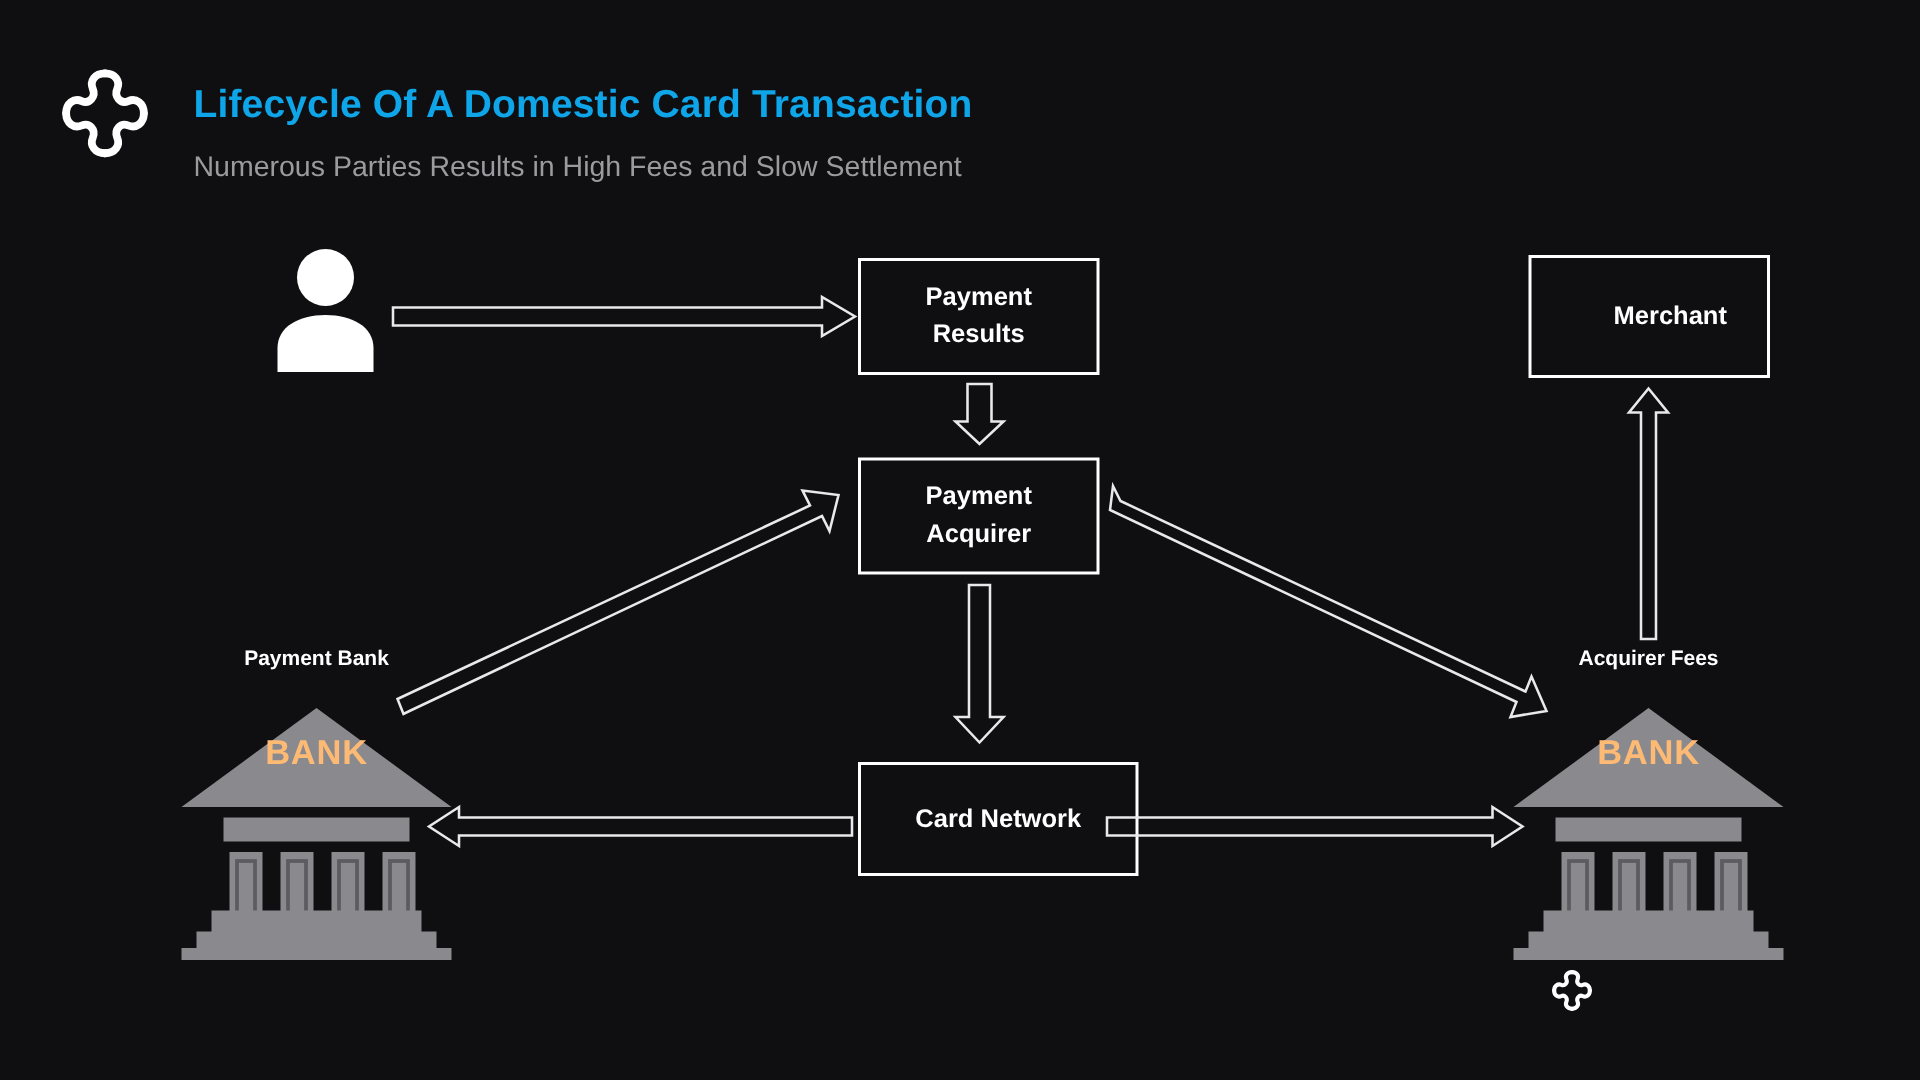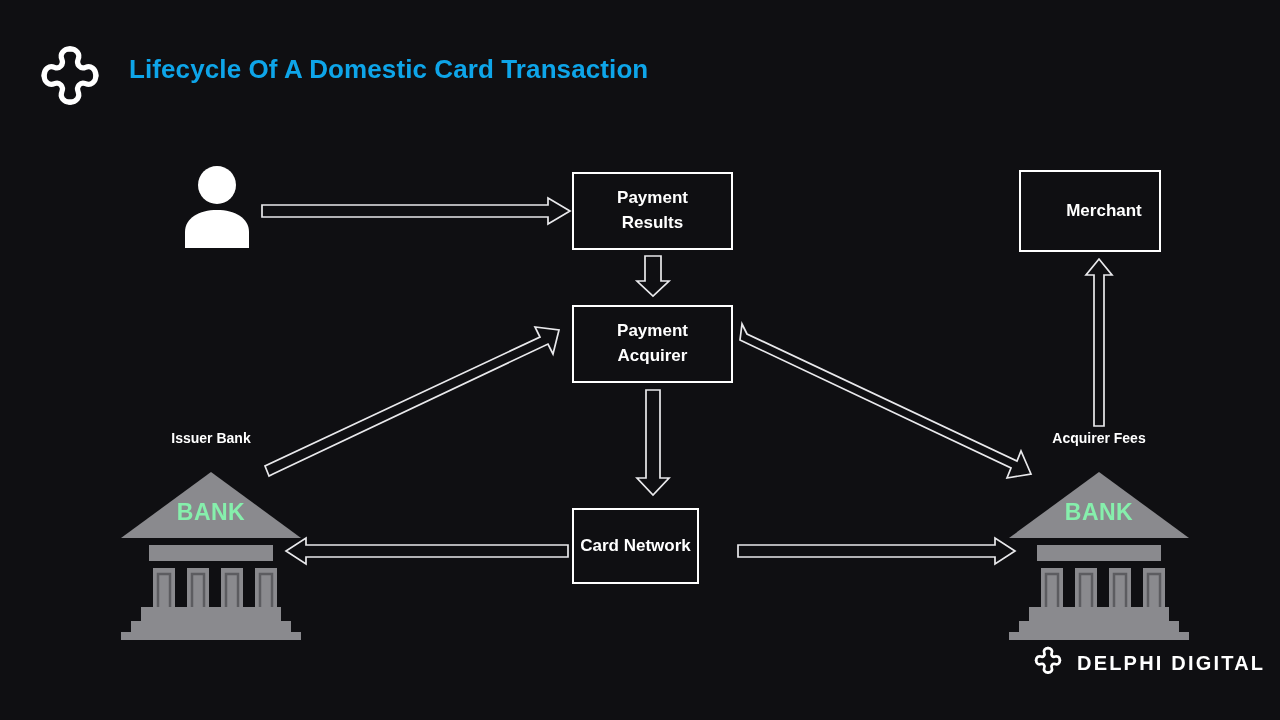--- a/index.html
+++ b/index.html
@@ -60,22 +60,22 @@
     font-weight: bold;
     display: flex;
     align-items: center;
     justify-content: center;
     text-align: center;
     line-height: 1.45;
   }
 
   #box-gateway   { left: 572px; top: 172px; width: 161px; height: 78px; }
   #box-processor { left: 572px; top: 305px; width: 161px; height: 78px; }
-  #box-network   { left: 572px; top: 508px; width: 127px; height: 76px; }
-  #box-merchant  { left: 1019px; top: 170px; width: 142px; height: 82px; padding-left: 28px; }
+  #box-network   { left: 572px; top: 508px; width: 187px; height: 76px; }
+  #box-merchant  { left: 1019px; top: 170px; width: 161px; height: 82px; padding-left: 28px; }
 
   
   #person-icon {
     position: absolute;
     left: 183px;
     top: 166px;
     width: 68px;
     height: 82px;
   }
 
@@ -94,26 +94,26 @@
     font-weight: bold;
     color: #ffffff;
     white-space: nowrap;
   }
 
   .bank-svg { position: absolute; left: 0; top: 22px; }
 
   .bank-word {
     position: absolute;
     left: 0;
-    top: 69px;
+    top: 58px;
     width: 192px;
     text-align: center;
     font-size: 23px;
     font-weight: bold;
-    color: #86efac;
+    color: #fdba74;
     letter-spacing: 0.5px;
     pointer-events: none;
   }
 
   
   #arrow-layer {
     position: absolute;
     left: 0; top: 0;
     width: 1280px;
     height: 720px;
@@ -148,20 +148,21 @@
       <g fill="none" stroke="#ffffff" stroke-width="7" stroke-linecap="round">
         <path d="M50 12 C41 12 36 19 39 26 C42 33 36 40 29 37 C22 34 15 39 15 48"></path>
         <path d="M15 48 C15 57 22 62 29 59 C36 56 42 63 39 70 C36 77 41 84 50 84"></path>
         <path d="M50 84 C59 84 64 77 61 70 C58 63 64 56 71 59 C78 62 85 57 85 48"></path>
         <path d="M85 48 C85 39 78 34 71 37 C64 40 58 33 61 26 C64 19 59 12 50 12"></path>
       </g>
     </svg>
   </div>
 
   <div id="title">Lifecycle Of A Domestic Card Transaction</div>
+  <div id="subtitle">Numerous Parties Results in High Fees and Slow Settlement</div>
 
   <div id="person-icon">
     <svg width="68" height="82" viewBox="0 0 68 82">
       <circle cx="34" cy="19" r="19" fill="#ffffff"></circle>
       <path d="M2 82 L2 66 C2 52 16 44 34 44 C52 44 66 52 66 66 L66 82 Z" fill="#ffffff"></path>
     </svg>
   </div>
 
   <div class="node-box" id="box-gateway">
     <span>
@@ -179,21 +180,21 @@
 
   <div class="node-box" id="box-network">
     <span>Card Network</span>
   </div>
 
   <div class="node-box" id="box-merchant">
     <span>Merchant</span>
   </div>
 
   <div class="bank-group" id="bank-issuer">
-    <div class="bank-label">Issuer Bank</div>
+    <div class="bank-label">Payment Bank</div>
     <svg class="bank-svg" width="192" height="188" viewBox="0 0 192 188">
 
       <path d="M96 20 L186 86 L6 86 Z" fill="#8a8a8e"></path>
 
       <rect x="34" y="93" width="124" height="16" fill="#8a8a8e"></rect>
 
       <g fill="#8a8a8e">
         <rect x="38" y="116" width="22" height="76"></rect>
         <rect x="72" y="116" width="22" height="76"></rect>
         <rect x="106" y="116" width="22" height="76"></rect>
@@ -262,16 +263,15 @@
     <span>
       <svg width="34" height="34" viewBox="0 0 100 100">
         <g fill="none" stroke="#ffffff" stroke-width="8" stroke-linecap="round">
           <path d="M50 12 C41 12 36 19 39 26 C42 33 36 40 29 37 C22 34 15 39 15 48"></path>
           <path d="M15 48 C15 57 22 62 29 59 C36 56 42 63 39 70 C36 77 41 84 50 84"></path>
           <path d="M50 84 C59 84 64 77 61 70 C58 63 64 56 71 59 C78 62 85 57 85 48"></path>
           <path d="M85 48 C85 39 78 34 71 37 C64 40 58 33 61 26 C64 19 59 12 50 12"></path>
         </g>
       </svg>
     </span>
-    <span id="footer-wordmark">DELPHI DIGITAL</span>
   </div>
 
 </div>
 
 </body></html>

